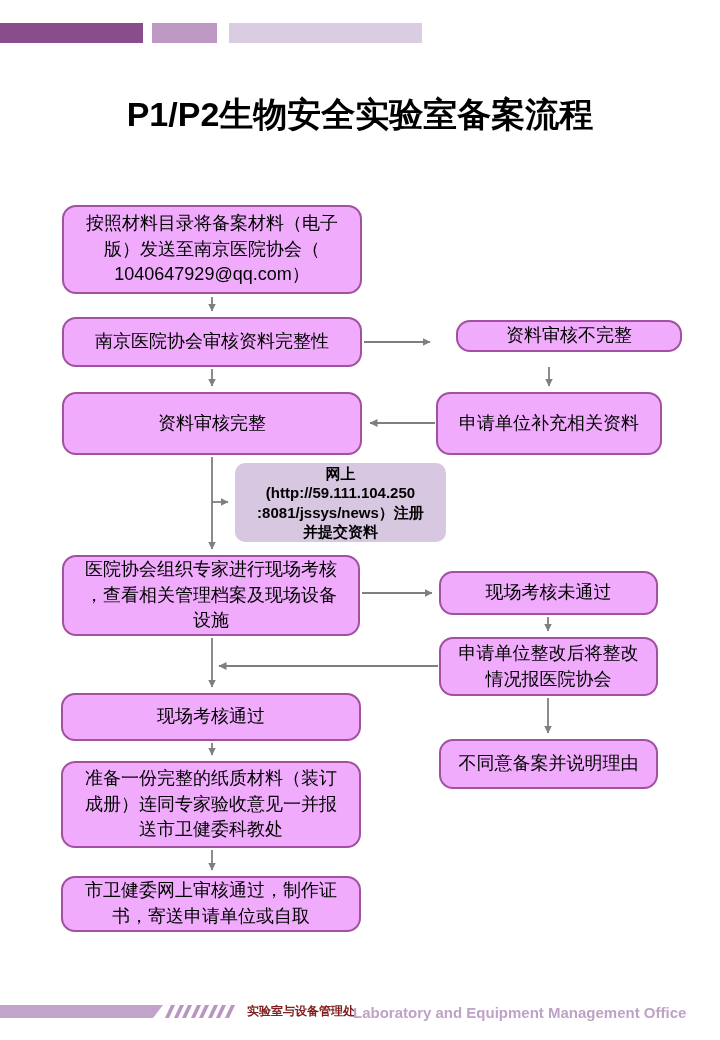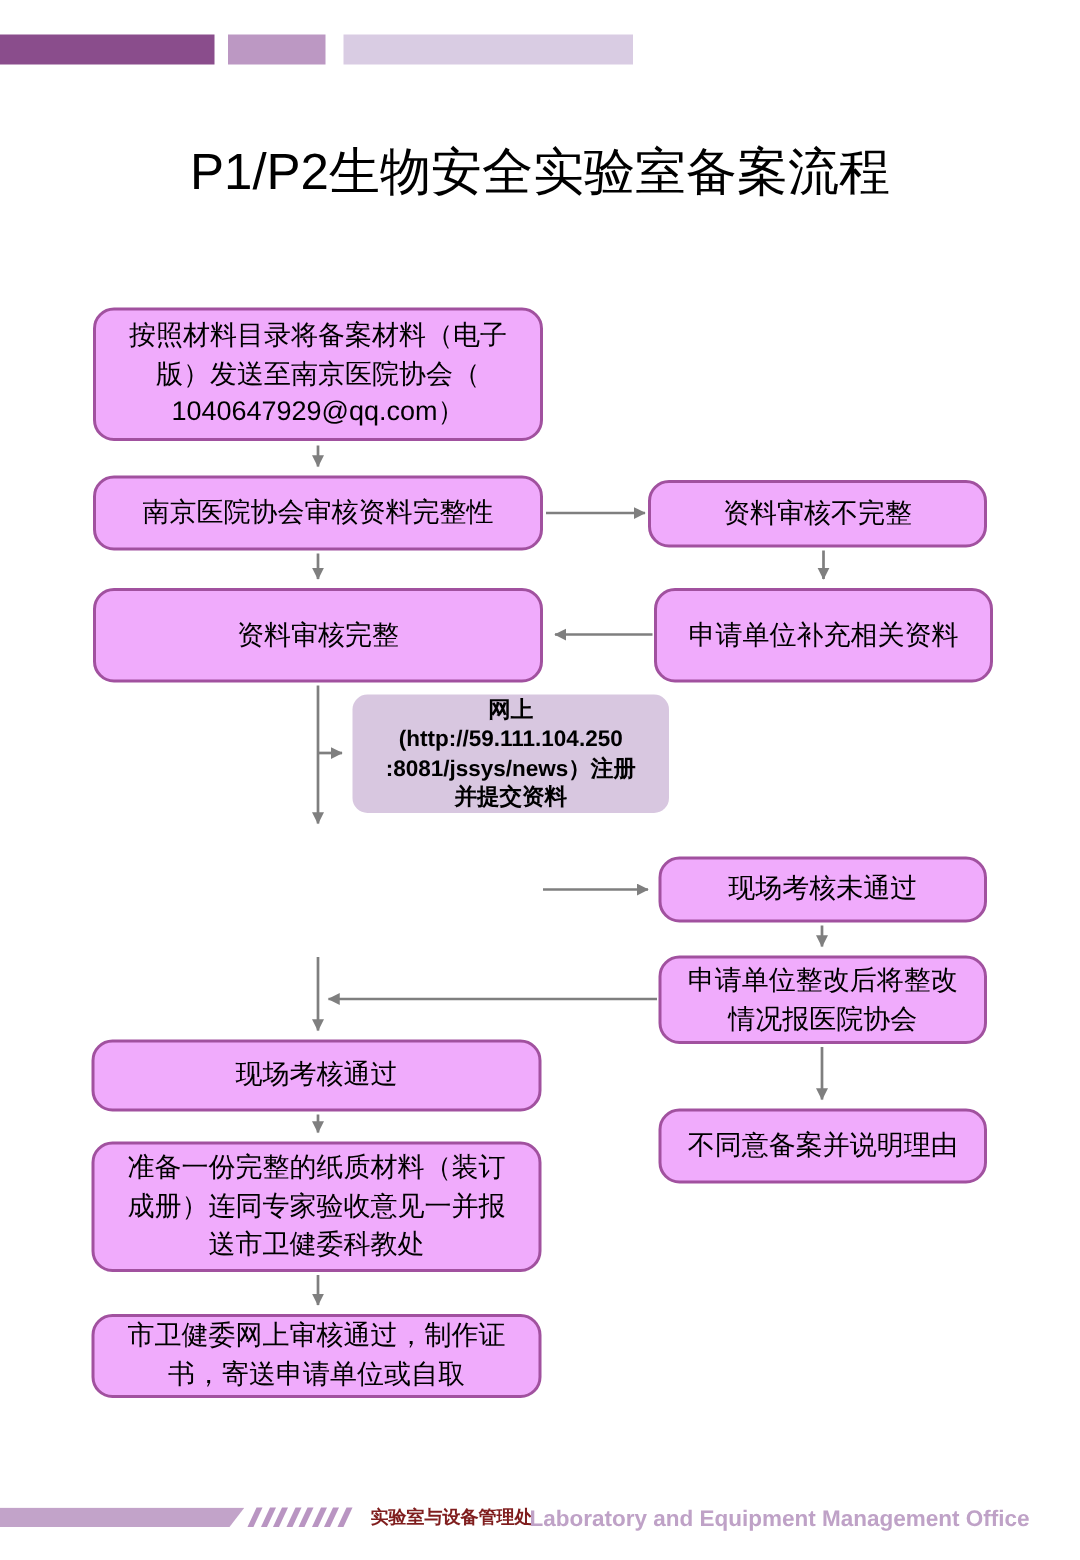--- a/index.html
+++ b/index.html
@@ -7,21 +7,21 @@
   #stage{position:relative;width:720px;height:1040px;background:#ffffff;overflow:hidden;margin:0 auto;}
 
   
   .topbar{position:absolute;top:23px;height:20px;}
   .bar1{left:0;width:143px;background:#8a4d8c;}
   .bar2{left:152px;width:65px;background:#bc98c3;}
   .bar3{left:229px;width:193px;background:#d9ccе3;background:#d9cce3;}
 
   
   .title{position:absolute;top:92px;left:0;width:720px;text-align:center;
-         font-size:34px;font-weight:400;color:#000;letter-spacing:0px;}
+         font-size:34px;font-weight:700;color:#000;letter-spacing:0px;}
   .subtitle{position:absolute;top:141px;left:0;width:720px;text-align:center;
             font-size:19px;font-weight:600;color:#000;}
 
   
   .fbox{position:absolute;box-sizing:border-box;background:#f0abfc;
         border:2.5px solid #a1519f;border-radius:14px;
         display:flex;align-items:center;justify-content:center;
         text-align:center;color:#000;font-size:18px;line-height:1.42;
         padding:2px 6px;z-index:2;}
   .fbox .lbl{white-space:pre-line;}
@@ -91,37 +91,42 @@
     <span class="lbl">资料审核完整</span>
   </div>
 
   <div class="notebox" style="left:235px;top:463px;width:211px;height:79px">
     <span class="lbl">网上
 (http://59.111.104.250
 :8081/jssys/news）注册
 并提交资料</span>
   </div>
 
+  <div class="fbox" style="left:62px;top:555px;width:298px;height:81px">
+    <span class="lbl">医院协会组织专家进行现场考核
+，查看相关管理档案及现场设备
+设施</span>
+  </div>
 
   <div class="fbox" style="left:61px;top:693px;width:300px;height:48px">
     <span class="lbl">现场考核通过</span>
   </div>
 
   <div class="fbox" style="left:61px;top:761px;width:300px;height:87px">
     <span class="lbl">准备一份完整的纸质材料（装订
 成册）连同专家验收意见一并报
 送市卫健委科教处</span>
   </div>
 
   <div class="fbox" style="left:61px;top:876px;width:300px;height:56px">
     <span class="lbl">市卫健委网上审核通过，制作证
 书，寄送申请单位或自取</span>
   </div>
 
-  <div class="fbox" style="left:432px;top:320px;width:226px;height:45px">
+  <div class="fbox" style="left:456px;top:320px;width:226px;height:32px">
     <span class="lbl">资料审核不完整</span>
   </div>
 
   <div class="fbox" style="left:436px;top:392px;width:226px;height:63px">
     <span class="lbl">申请单位补充相关资料</span>
   </div>
 
   <div class="fbox" style="left:439px;top:571px;width:219px;height:44px">
     <span class="lbl">现场考核未通过</span>
   </div>

